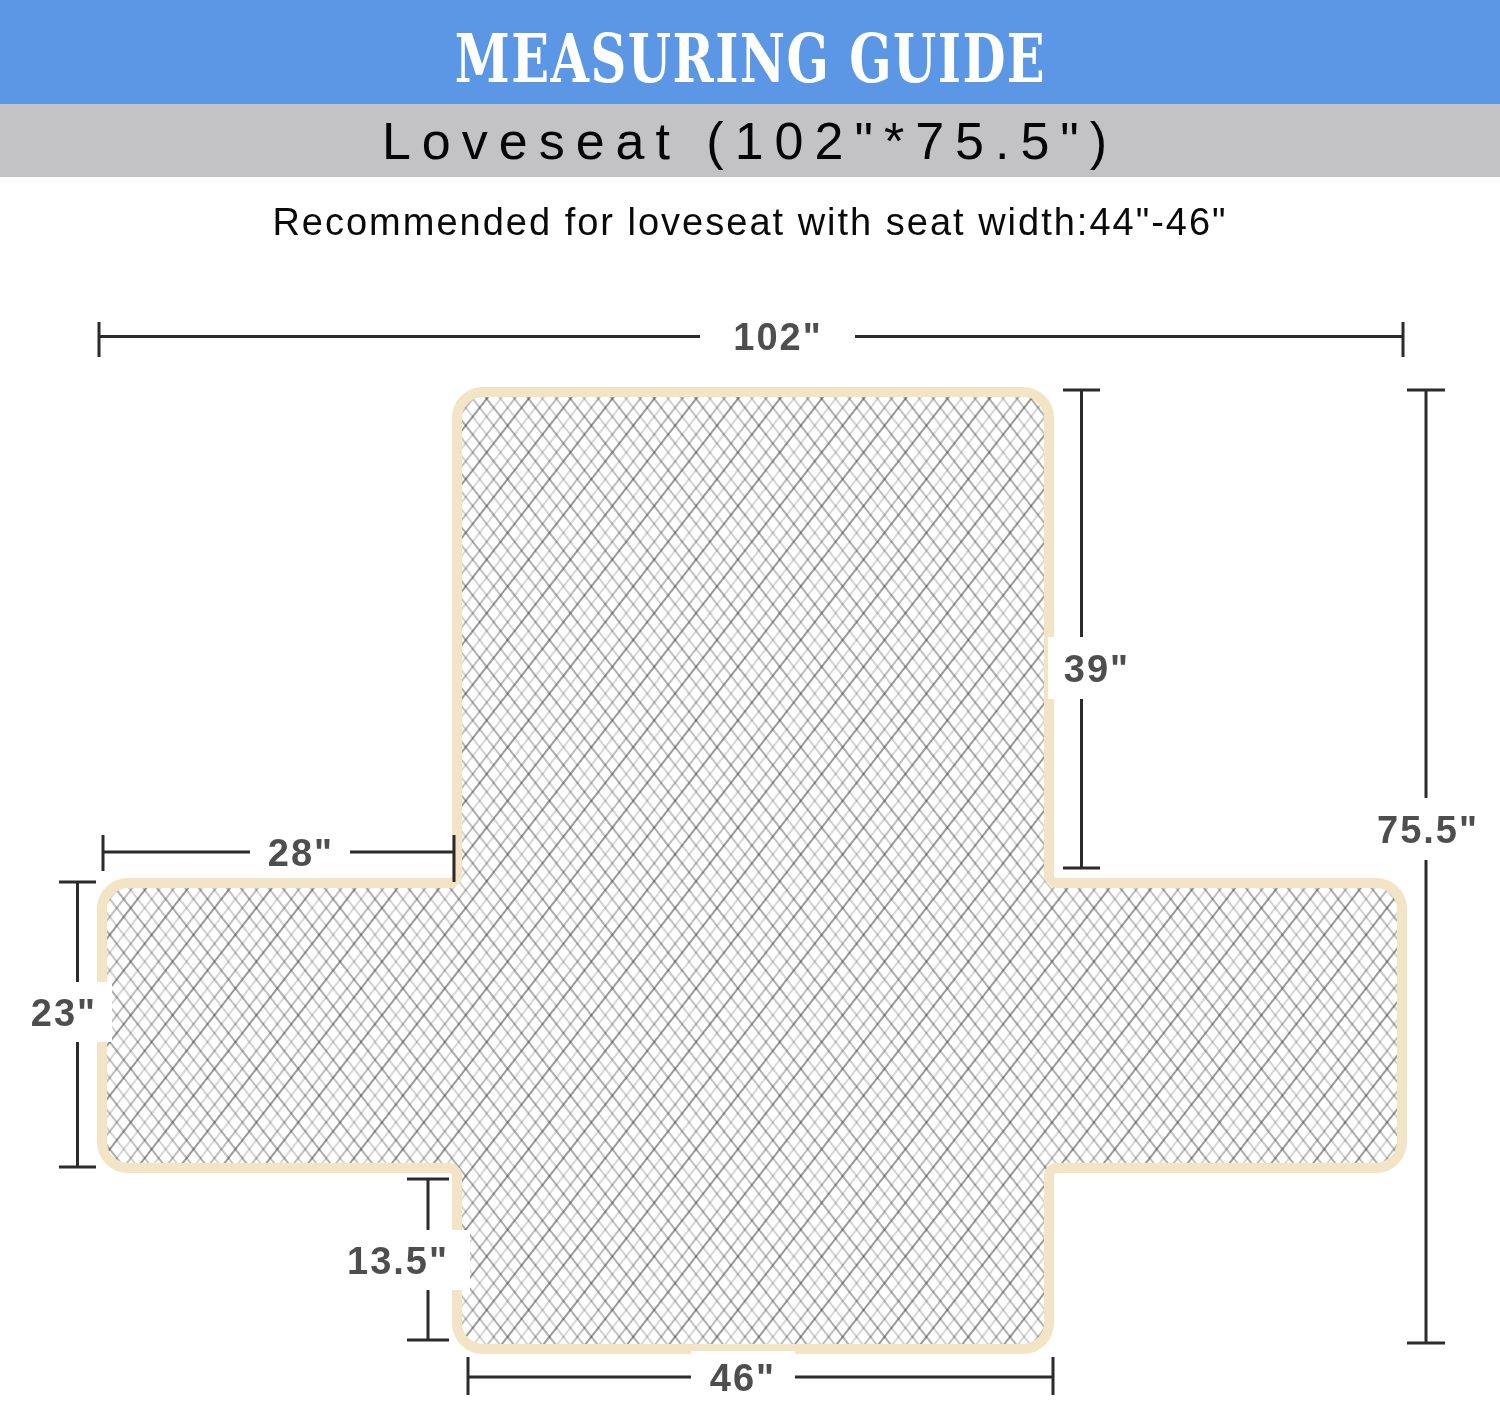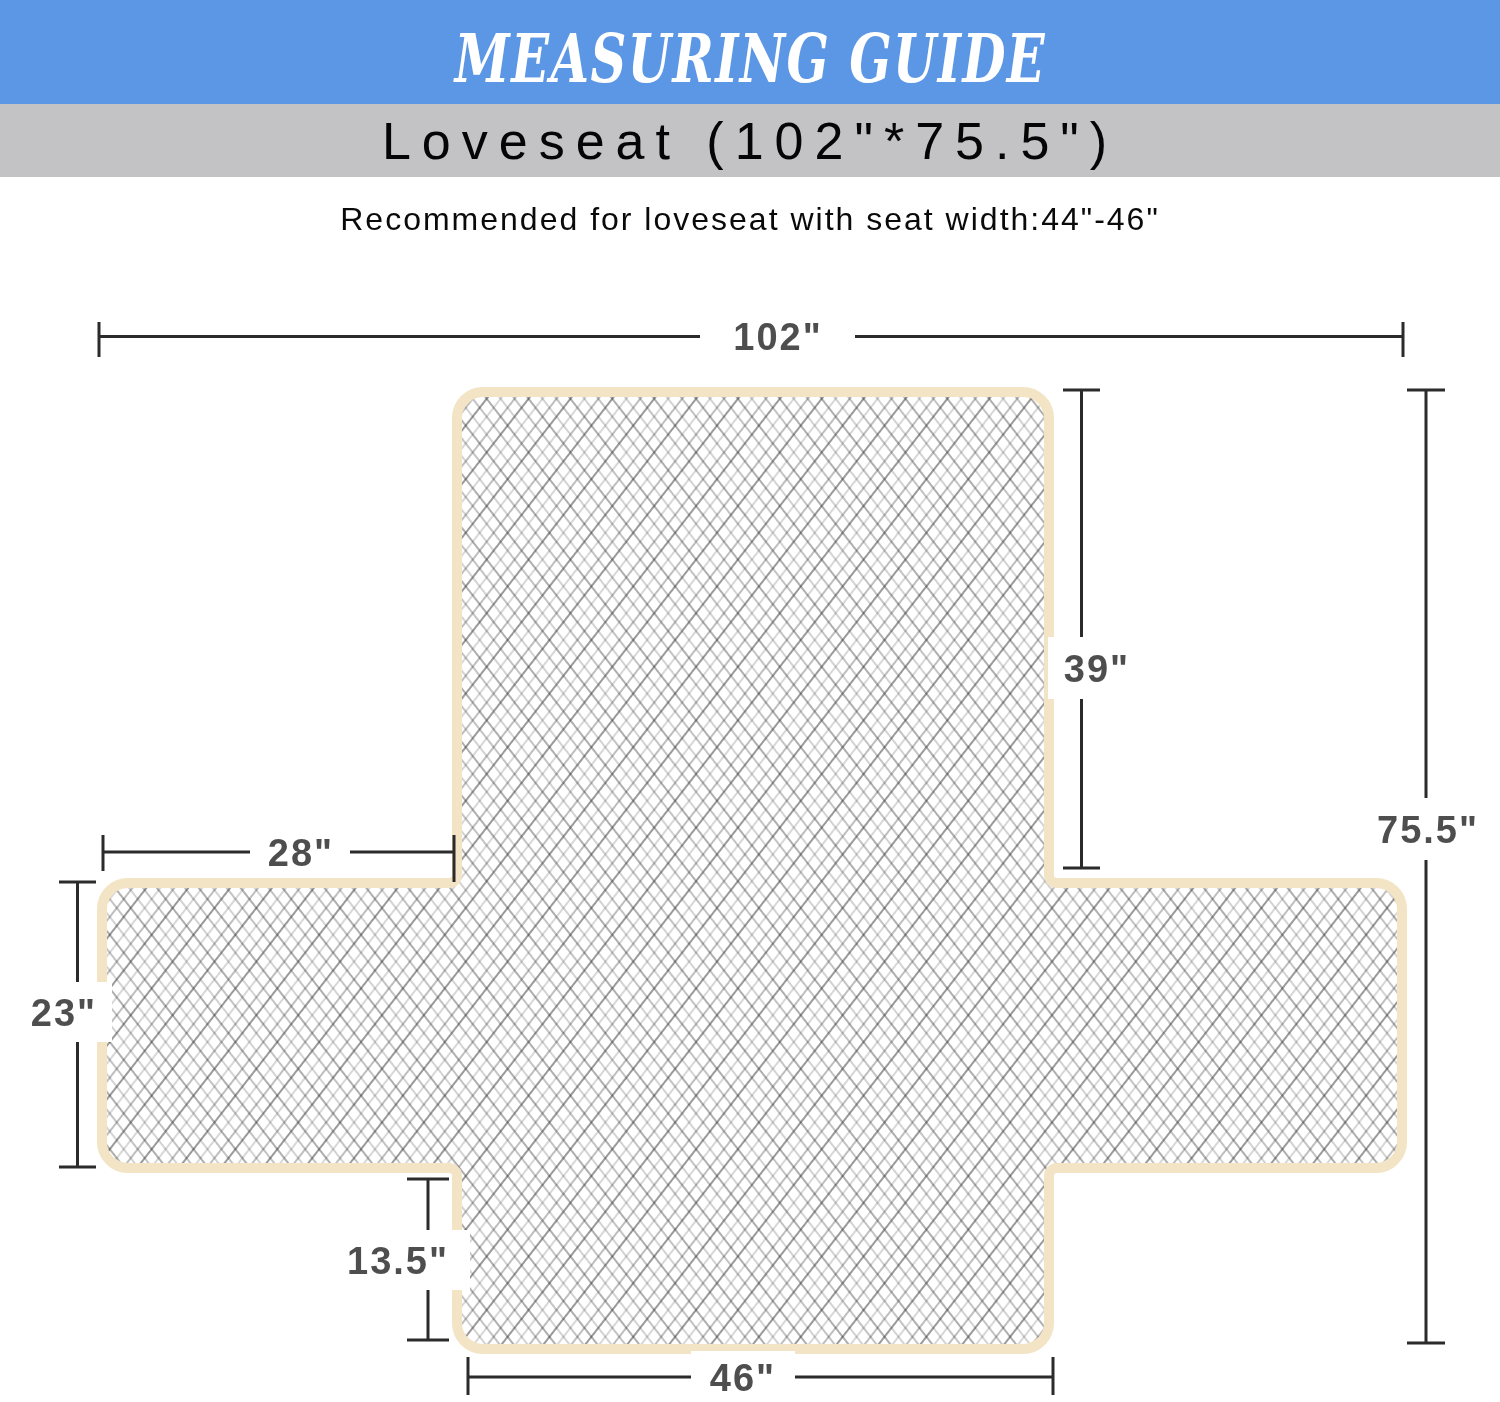--- a/index.html
+++ b/index.html
@@ -8,21 +8,20 @@
     background: #ffffff;
     font-family: "Liberation Sans", sans-serif;
     overflow: hidden;
     position: relative;
   }
   .header-bar {
     position: absolute; top: 0; left: 0; width: 1500px; height: 116px;
     background: #5C97E6;
     display: flex; align-items: center; justify-content: center;
     z-index: 3;
-    font-style: italic;
   }
   .header-title {
     font-family: "DejaVu Serif", serif;
     font-weight: 700;
     font-size: 67px;
     color: #ffffff;
     letter-spacing: 2px;
     white-space: nowrap;
     transform: scaleX(0.74);
     transform-origin: center center;
@@ -36,21 +35,21 @@
   .subheader-title {
     font-size: 52px;
     font-weight: 400;
     color: #050505;
     letter-spacing: 11px;
     white-space: nowrap;
   }
   .note-text {
     position: absolute; top: 201px; left: 0; width: 1500px;
     text-align: center;
-    font-size: 32px;
+    font-size: 38px;
     font-weight: 400;
     letter-spacing: 2px;
     color: #0a0a0a;
     z-index: 3;
     white-space: nowrap;
   }
   svg.diagram { position: absolute; top: 0; left: 0; z-index: 1; }
   .dim-line { stroke: #2b2b2b; stroke-width: 3; }
   .dim-label {
     font-family: "Liberation Sans", sans-serif;

